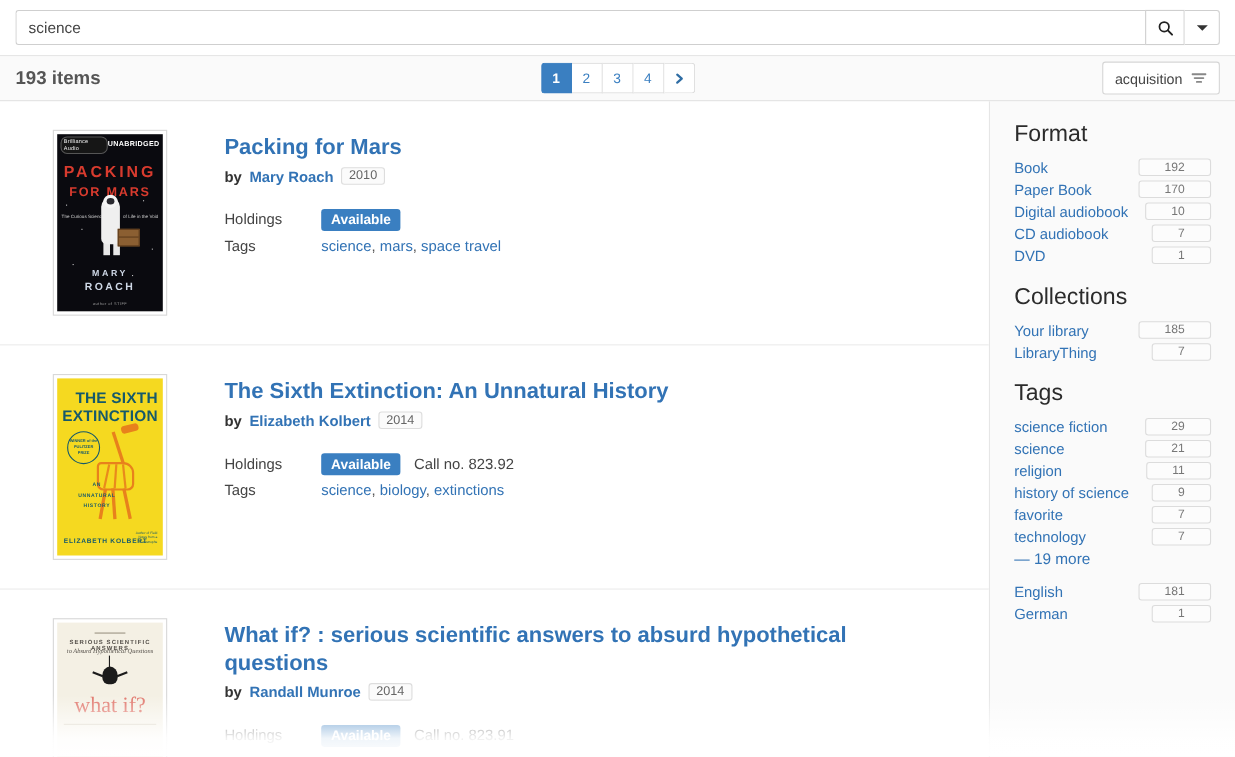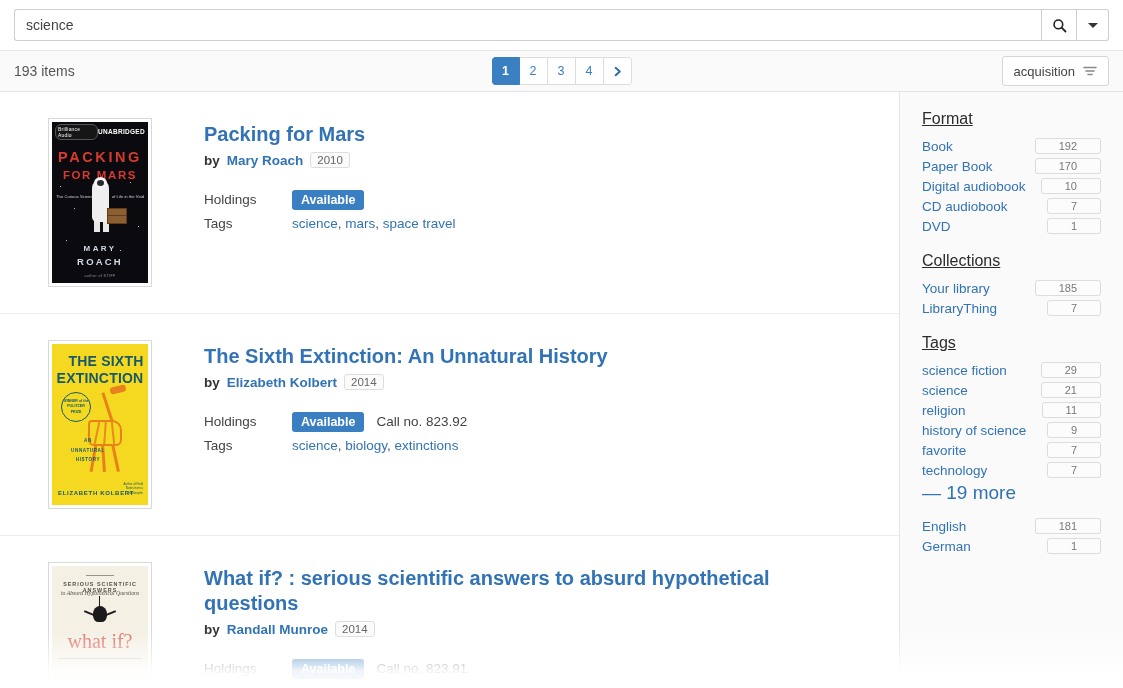--- a/index.html
+++ b/index.html
@@ -66,21 +66,21 @@
   
   .toolbar {
     position: relative;
     height: 42px;
     background: #fafafa;
     border-top: 1px solid #e6e6e6;
     border-bottom: 1px solid #e3e3e3;
     display: flex; align-items: center;
     padding: 0 14px;
   }
-  .item-count { font-size: 14px; color: #555; }
+  .item-count { font-size: 17px; color: #555; font-weight: bold; }
   .pager {
     position: absolute;
     left: 50%;
     transform: translateX(-50%);
     display: flex;
     border-radius: 3px;
     overflow: hidden;
   }
   .pager-btn {
     min-width: 28px;
@@ -350,25 +350,24 @@
   
   .sidebar {
     width: 224px;
     flex: 0 0 224px;
     background: #fafafa;
     border-left: 1px solid #e6e6e6;
     padding: 18px 22px 0 22px;
     overflow: hidden;
   }
   .facet-title {
-    font-size: 16px;
+    font-size: 21px;
     color: #2b2b2b;
     margin: 0 0 10px 0;
     font-weight: normal;
-    text-decoration: underline;
   }
   .facet-group { margin-bottom: 18px; }
   .facet-group.tight { margin-bottom: 14px; }
   .facet-row {
     display: flex; align-items: center; justify-content: space-between;
     margin-bottom: 4px;
     cursor: pointer;
   }
   .facet-label {
     font-size: 13.5px;
@@ -379,21 +378,21 @@
     font-size: 11px;
     color: #777;
     border: 1px solid #dcdcdc;
     background: #fcfcfc;
     border-radius: 3px;
     padding: 1px 23px;
     min-width: 22px;
     text-align: center;
   }
   .more-row {
-    font-size: 19px;
+    font-size: 14px;
     color: #3273b5;
     margin-top: 1px;
     cursor: pointer;
   }
 
   
   .fade-bottom {
     position: absolute;
     left: 0; right: 0; bottom: 0;
     height: 56px;

